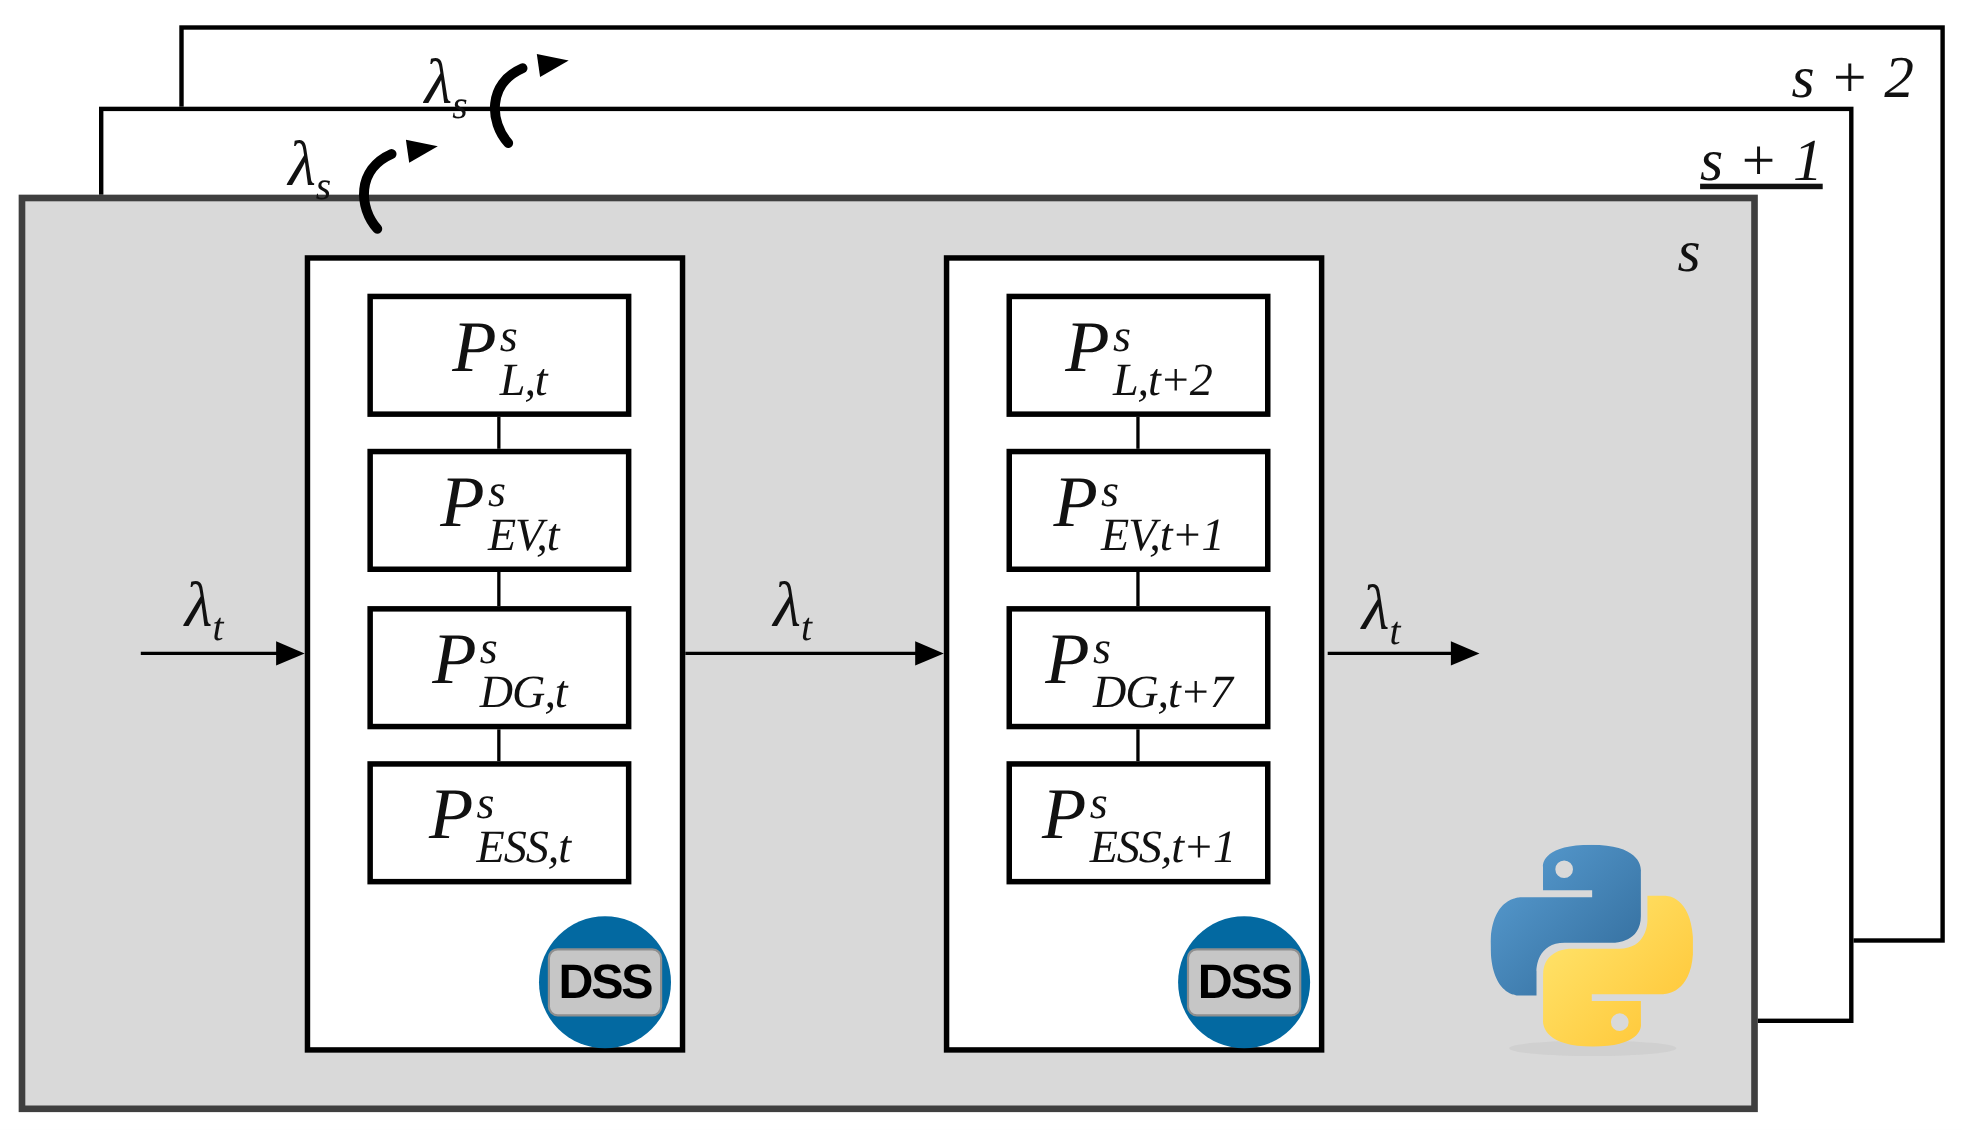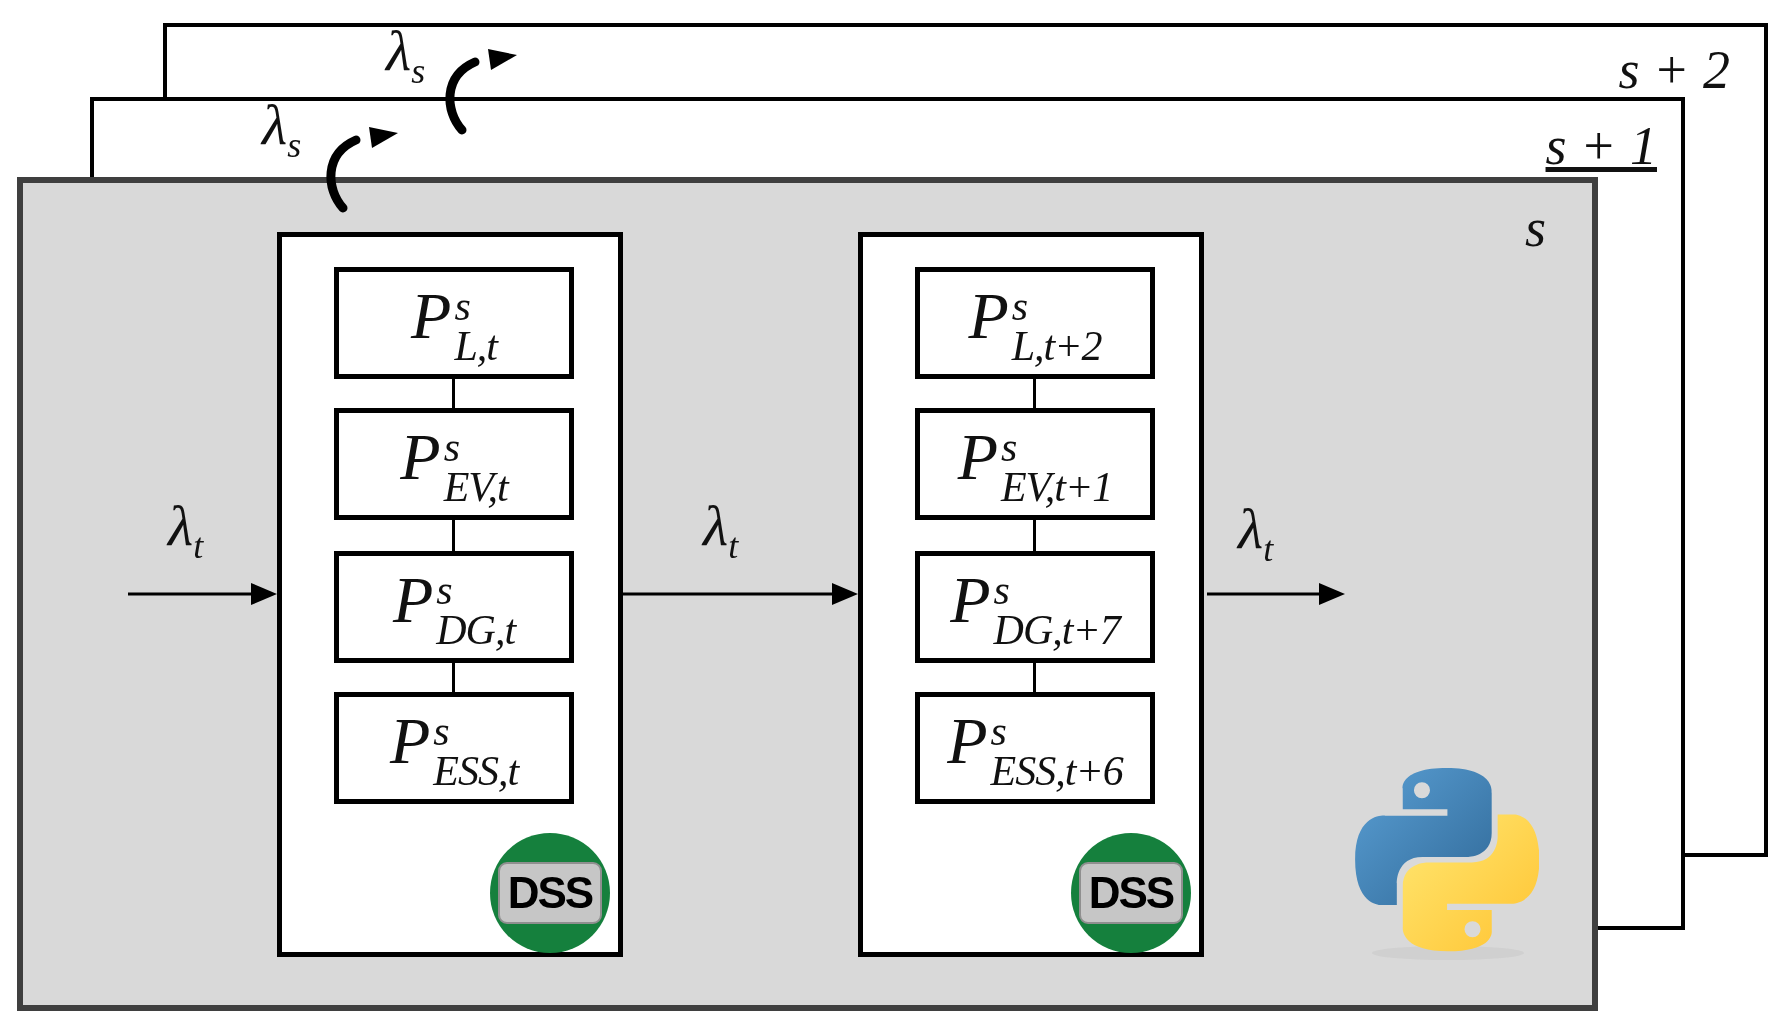--- a/index.html
+++ b/index.html
@@ -6,47 +6,47 @@
   .stage{
     position:relative;width:1784px;height:1027px;background:#ffffff;overflow:hidden;
     font-family:"Liberation Serif","DejaVu Serif",serif;
   }
   .layer{position:absolute;box-sizing:border-box;background:#ffffff;border:4px solid #000;}
   .layer-s2{left:163px;top:23px;width:1605px;height:834px;}
   .layer-s1{left:90px;top:97px;width:1595px;height:833px;}
   .panel-s{position:absolute;box-sizing:border-box;left:17px;top:177px;width:1581px;height:834px;
     background:#d9d9d9;border:6px solid #3f3f3f;}
   .layer-label{position:absolute;font-style:italic;font-size:54px;line-height:1;color:#111;white-space:nowrap;}
-  .lbl-s2{right:34px;top:16px;}
+  .lbl-s2{right:24px;top:16px;}
   .lbl-s1{right:24px;top:18px;text-decoration:underline;}
   .lbl-s{right:46px;top:18px;}
 
   .container{position:absolute;box-sizing:border-box;width:346px;height:725px;background:#fff;border:5px solid #000;}
   .container-1{left:277px;top:232px;}
   .container-2{left:858px;top:232px;}
 
   .pbox{position:absolute;box-sizing:border-box;left:52px;width:240px;height:112px;background:#fff;border:5px solid #000;
     display:flex;align-items:center;justify-content:center;}
   .pbox-0{top:30px;} .pbox-1{top:171px;} .pbox-2{top:314px;} .pbox-3{top:455px;}
   .connector{position:absolute;left:170px;width:3px;background:#000;}
   .conn-0{top:142px;height:30px;} .conn-1{top:283px;height:32px;} .conn-2{top:426px;height:30px;}
 
   .math{display:inline-flex;align-items:flex-start;color:#111;}
   .m-base{font-size:66px;font-style:italic;line-height:1;}
   .m-scripts{display:inline-flex;flex-direction:column;font-size:42px;font-style:italic;line-height:.95;
     margin-left:3px;transform:translateY(4px);letter-spacing:-1px;}
 
-  .dss{position:absolute;left:208px;top:596px;width:120px;height:120px;border-radius:50%;background:#15803d;
+  .dss{position:absolute;left:208px;top:596px;width:120px;height:120px;border-radius:50%;background:#0369a1;
     display:flex;align-items:center;justify-content:center;}
   .dss-plate{box-sizing:border-box;width:104px;height:62px;background:#c6c6c6;border:2px solid #8f8f8f;border-radius:9px;
     display:flex;align-items:center;justify-content:center;}
   .dss-text{font-family:"Liberation Sans","DejaVu Sans",sans-serif;font-weight:bold;font-size:44px;line-height:1;
     color:#000;letter-spacing:-2px;}
 
-  .lam{position:absolute;color:#111;white-space:nowrap;line-height:1;}
+  .lam{position:absolute;color:#111;white-space:nowrap;line-height:1;margin-top:24px;}
   .lam .lam-base{font-style:italic;font-size:58px;}
   .lam .lam-sub{font-style:italic;font-size:36px;display:inline-block;transform:translateY(13px);}
   .lam-t1{left:168px;top:497px;} .lam-t2{left:703px;top:497px;} .lam-t3{left:1238px;top:500px;}
   .lam-s1{left:262px;top:96px;} .lam-s2{left:386px;top:22px;}
 
   .overlay{position:absolute;left:0;top:0;width:1784px;height:1027px;pointer-events:none;}
 
   .pylogo{position:absolute;left:1355px;top:768px;width:184px;height:184px;}
   .pyshadow{position:absolute;left:1372px;top:946px;width:152px;height:14px;background:#c9c9c9;border-radius:50%;opacity:.55;}
 </style>
@@ -159,21 +159,21 @@
             <span>DG,t+7</span>
           </span>
         </span>
     </div>
     <div class="connector conn-2"></div>
     <div class="pbox pbox-3">
       <span class="math">
           <span class="m-base">P</span>
           <span class="m-scripts">
             <span>s</span>
-            <span>ESS,t+6</span>
+            <span>ESS,t+1</span>
           </span>
         </span>
     </div>
     <div class="dss">
       <div class="dss-plate">
         <span class="dss-text">DSS</span>
       </div>
     </div>
   </div>
 

